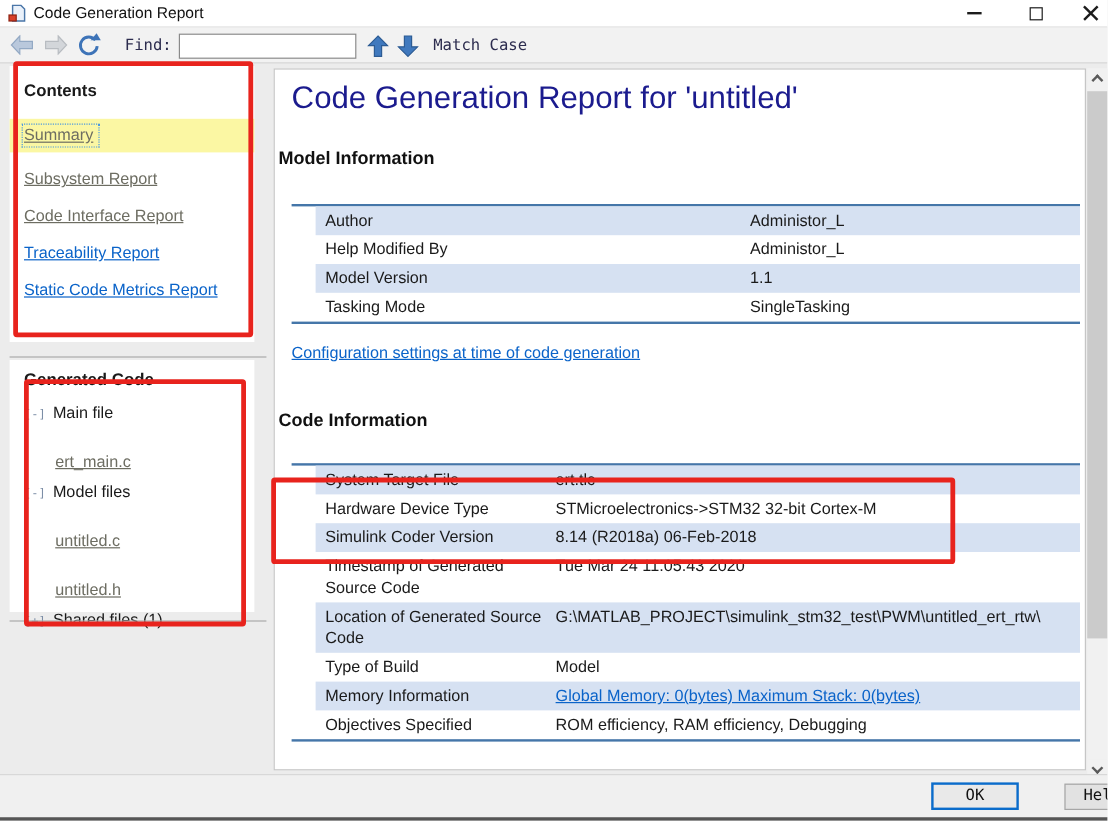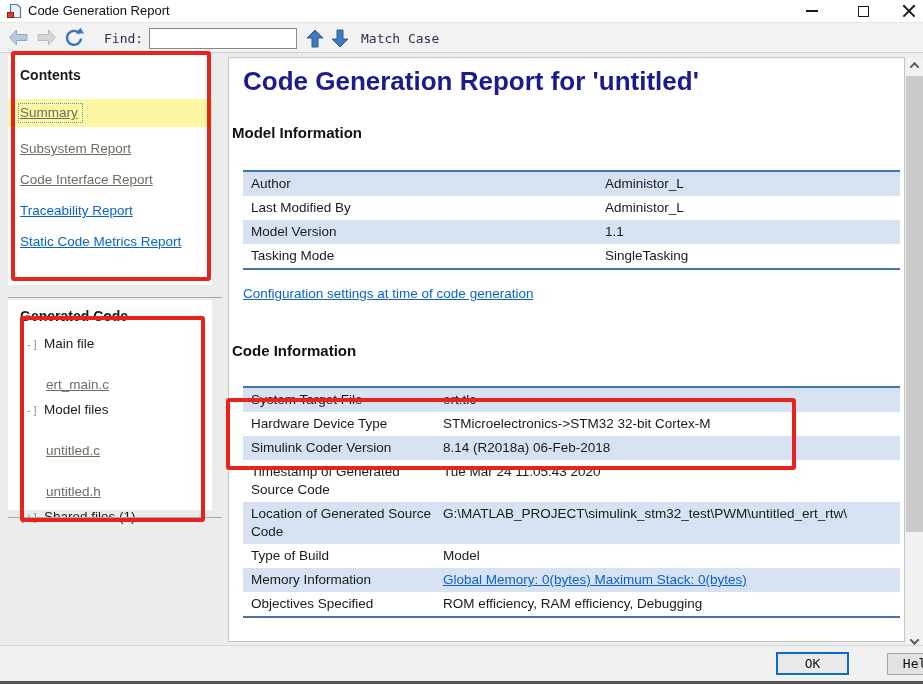--- a/index.html
+++ b/index.html
@@ -67,26 +67,26 @@
   .tree-row { font-size:13.5px; display:flex; align-items:baseline; }
   .tree-expander { font-family:"DejaVu Sans Mono", monospace; font-size:10px; color:#7c8ea6; margin-right:6px; cursor:pointer; }
   .tree-label { font-weight:normal; color:#1a1a1a; }
   .tree-file { margin:26px 0 10px 26px; font-size:13.5px; }
 
   
   .main-panel {
     position:absolute; left:228px; top:4px; width:677px; height:585px;
     background:#ffffff; border:1px solid #c6c6c6; overflow:hidden;
   }
-  .report-title { position:absolute; left:14px; top:8px; font-size:26px; font-weight:700; color:var(--title-navy,#1b1b8e); }
+  .report-title { position:absolute; left:14px; top:8px; font-size:26px; font-weight:400; color:var(--title-navy,#1b1b8e); }
   .sect-heading { position:absolute; left:3px; font-size:15px; font-weight:bold; color:#111; }
   .h-model { top:66px; } .h-code { top:284px;text-align:center; }
   .info-table { position:absolute; left:14px; width:657px; border-top:2px solid var(--table-border-blue,#4576a9); border-bottom:2px solid var(--table-border-blue,#4576a9); }
   .t-model { top:112px; } .t-code { top:328px; }
-  .info-row { display:flex; font-size:13.5px; line-height:18px; }
+  .info-row { display:flex; font-size:13.5px; line-height:18px;margin-left:20px; }
   .info-row.blue { background:var(--table-row-blue,#d6e1f2); }
   .info-label { padding:3px 8px; color:#1a1a1a; flex:0 0 auto; }
   .info-value { padding:3px 8px 3px 0; color:#1a1a1a; }
   .t-model .info-label { width:362px; }
   .t-code  .info-label { width:200px; }
   a.value-link { color:var(--link-blue,#0a63c9); text-decoration:underline; cursor:pointer; }
   .config-link { position:absolute; left:14px; top:228px; font-size:13.5px; color:var(--link-blue,#0a63c9); text-decoration:underline; cursor:pointer; }
 
   
   .scrollbar { position:absolute; left:906px; top:4px; width:17px; height:593px; background:#f1f1f1; }
@@ -213,21 +213,21 @@
     <div class="main-panel">
       <div class="report-title">Code Generation Report for 'untitled'</div>
 
       <div class="sect-heading h-model">Model Information</div>
       <div class="info-table t-model" id="model-table">
           <div class="info-row blue">
             <div class="info-label">Author</div>
             <div class="info-value">Administor_L</div>
           </div>
           <div class="info-row white">
-            <div class="info-label">Last Modified By</div>
+            <div class="info-label">Help Modified By</div>
             <div class="info-value">Administor_L</div>
           </div>
           <div class="info-row blue">
             <div class="info-label">Model Version</div>
             <div class="info-value">1.1</div>
           </div>
           <div class="info-row white">
             <div class="info-label">Tasking Mode</div>
             <div class="info-value">SingleTasking</div>
           </div>

